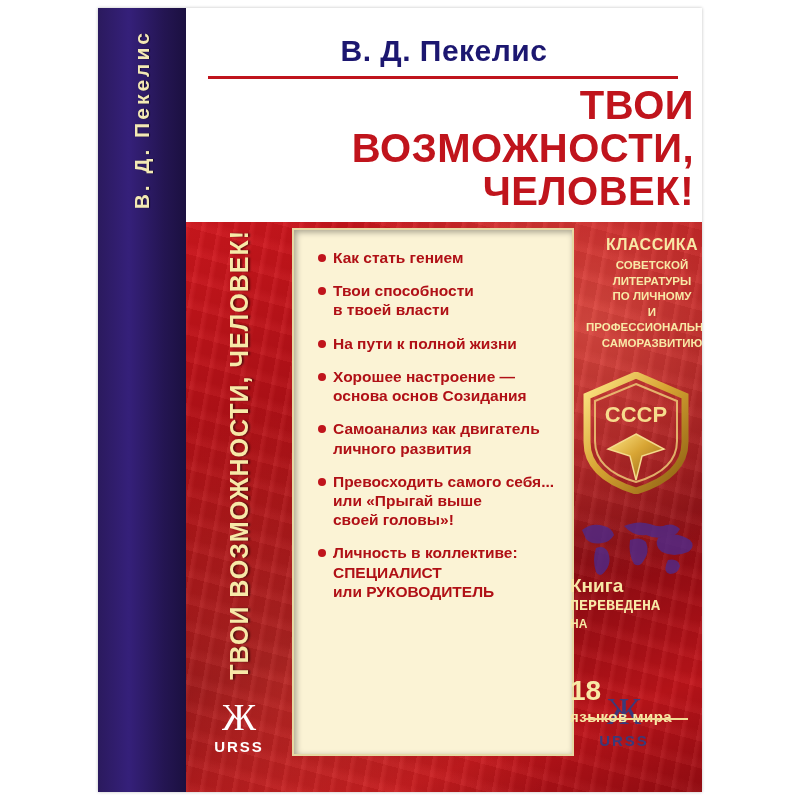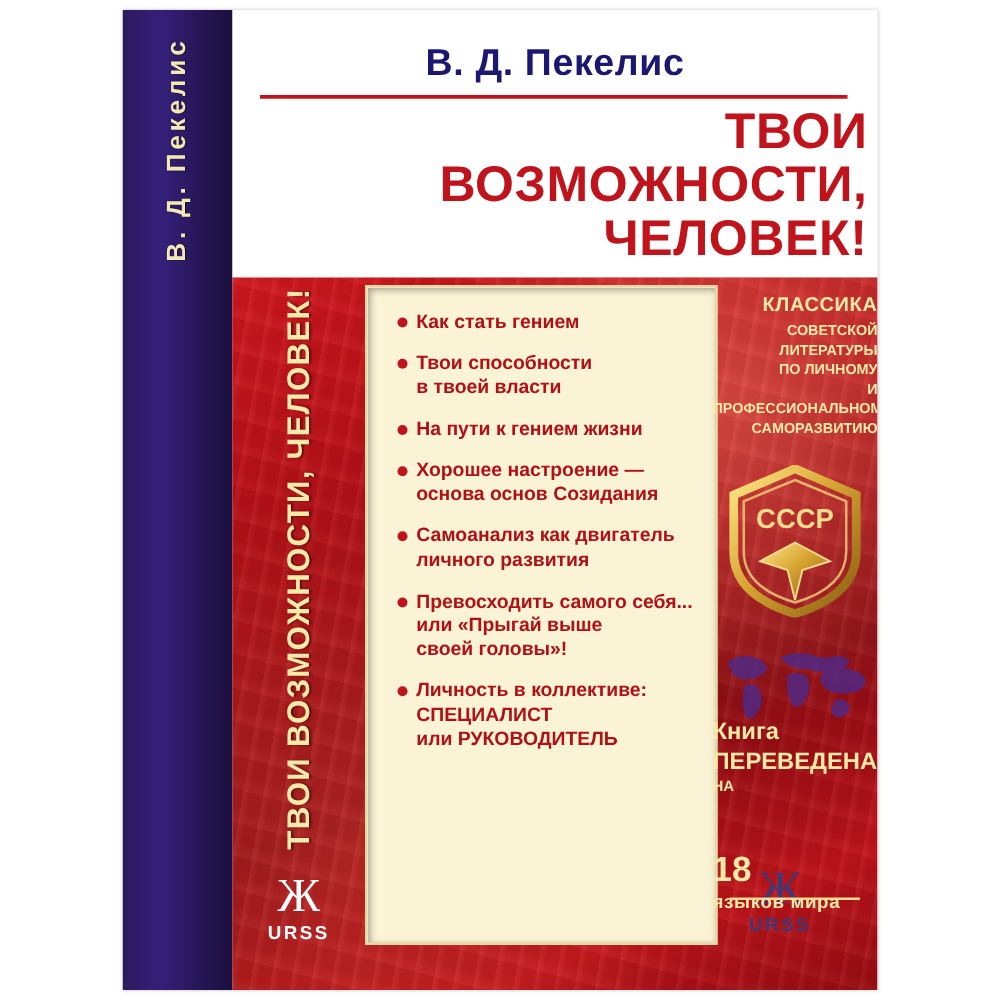--- a/index.html
+++ b/index.html
@@ -192,24 +192,24 @@
   
   .right-col {
     position: absolute;
     left: 384px;
     top: 0;
     width: 132px;
     height: 570px;
   }
   .klassika {
     position: absolute;
-    left: 0;
+    left: 16px;
     top: 14px;
     width: 132px;
-    text-align: right;
+    text-align: center;
     color: #f8e9a6;
     font-weight: bold;
   }
   .klassika .l1 { font-size: 16px; letter-spacing: 0.5px; }
   .klassika .l2 { font-size: 11.5px; margin-top: 4px; line-height: 1.35; }
   
   .emblem {
     position: absolute;
     left: 10px;
     top: 150px;
@@ -229,21 +229,21 @@
     position: absolute;
     left: 0;
     top: 352px;
     width: 132px;
     text-align: left;
     color: #f8e9a6;
     font-weight: bold;
     line-height: 1.25;
   }
   .kniga .k1 { font-size: 19px; }
-  .kniga .k2 { font-size: 19px; }
+  .kniga .k2 { font-size: 15px; font-family: Liberation Mono, monospace; }
   .kniga .k3 { font-size: 12px; }
   .kniga .num { font-size: 28px; margin-top: 41px; }
   .kniga .k4 { font-size: 15px; letter-spacing: 0.5px; }
   .kniga-rule {
     position: absolute;
     left: 14px;
     top: 496px;
     width: 104px;
     height: 2px;
     background: #f2dc96;
@@ -317,21 +317,21 @@
           <div class="bullet">
             <div class="dot"></div>
             <div class="bullet-text">Как стать гением</div>
           </div>
           <div class="bullet">
             <div class="dot"></div>
             <div class="bullet-text">Твои способности<br>в твоей власти</div>
           </div>
           <div class="bullet">
             <div class="dot"></div>
-            <div class="bullet-text">На пути к гением жизни</div>
+            <div class="bullet-text">На пути к полной жизни</div>
           </div>
           <div class="bullet">
             <div class="dot"></div>
             <div class="bullet-text">Хорошее настроение —<br> основа основ Созидания</div>
           </div>
           <div class="bullet">
             <div class="dot"></div>
             <div class="bullet-text">Самоанализ как двигатель<br>личного развития</div>
           </div>
           <div class="bullet">

